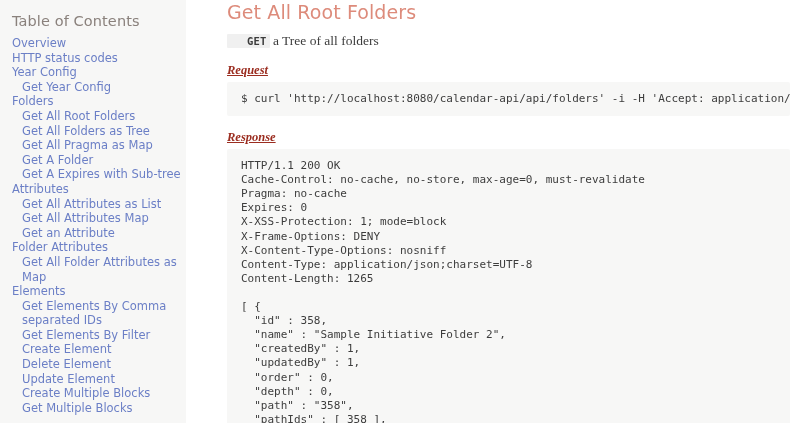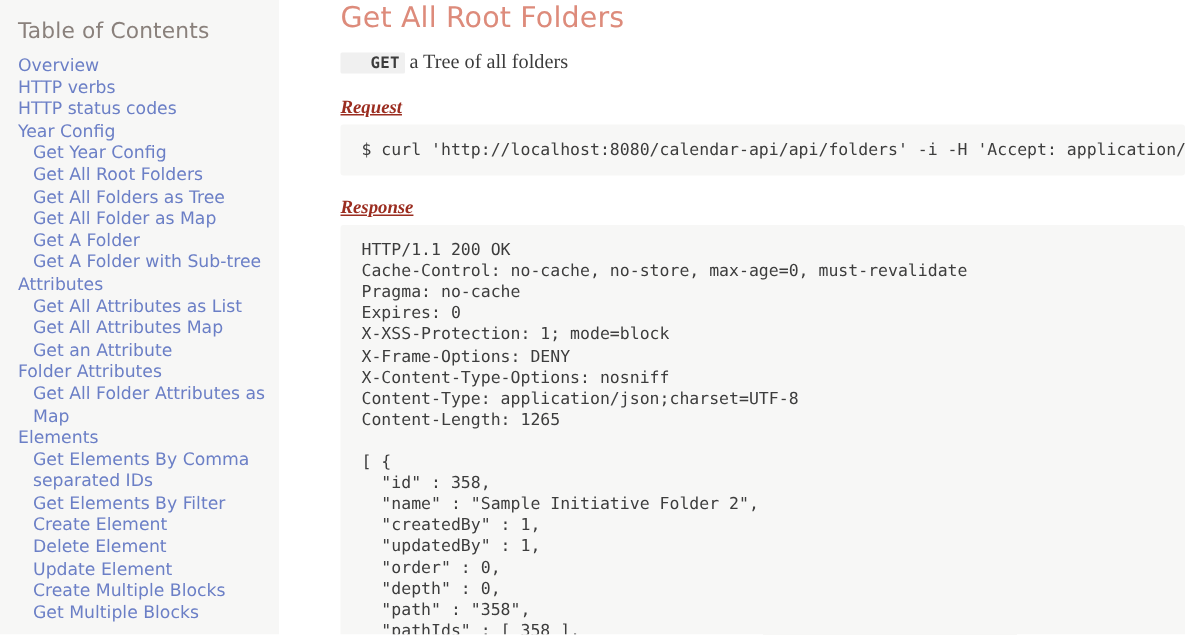--- a/index.html
+++ b/index.html
@@ -132,29 +132,29 @@
 </style>
 </head>
 <body>
 
 <div class="page">
 
   <aside class="sidebar">
     <div class="toc-title">Table of Contents</div>
     <nav class="toc-list" id="toc-list">
         <a class="toc-item">Overview</a>
-        <a class="toc-item">HTTP verbs</a>
         <a class="toc-item">HTTP status codes</a>
         <a class="toc-item">Year Config</a>
         <a class="toc-item lvl2">Get Year Config</a>
+        <a class="toc-item">Folders</a>
         <a class="toc-item lvl2">Get All Root Folders</a>
         <a class="toc-item lvl2">Get All Folders as Tree</a>
-        <a class="toc-item lvl2">Get All Folder as Map</a>
+        <a class="toc-item lvl2">Get All Pragma as Map</a>
         <a class="toc-item lvl2">Get A Folder</a>
-        <a class="toc-item lvl2">Get A Folder with Sub-tree</a>
+        <a class="toc-item lvl2">Get A Expires with Sub-tree</a>
         <a class="toc-item">Attributes</a>
         <a class="toc-item lvl2">Get All Attributes as List</a>
         <a class="toc-item lvl2">Get All Attributes Map</a>
         <a class="toc-item lvl2">Get an Attribute</a>
         <a class="toc-item">Folder Attributes</a>
         <a class="toc-item lvl2">Get All Folder Attributes as Map</a>
         <a class="toc-item">Elements</a>
         <a class="toc-item lvl2">Get Elements By Comma separated IDs</a>
         <a class="toc-item lvl2">Get Elements By Filter</a>
         <a class="toc-item lvl2">Create Element</a>

